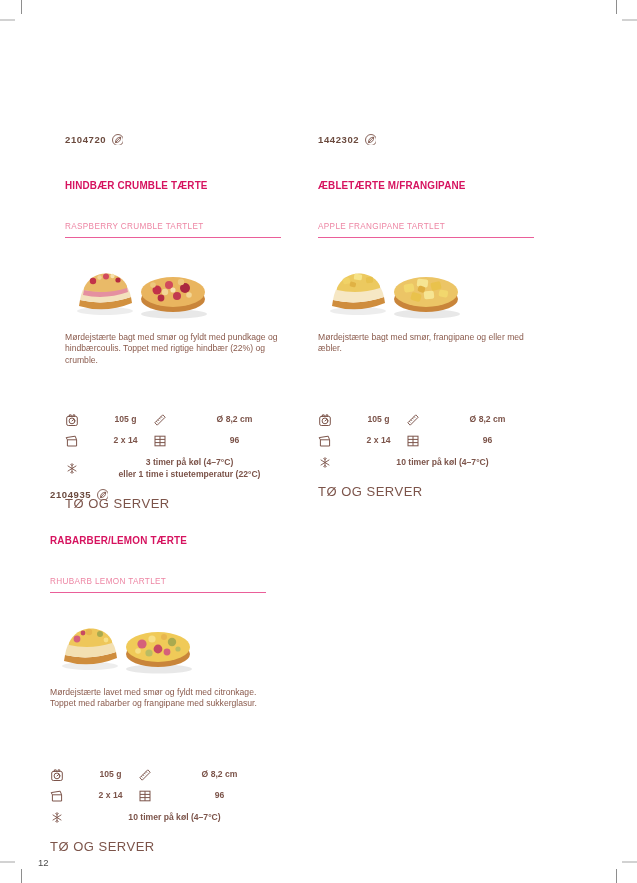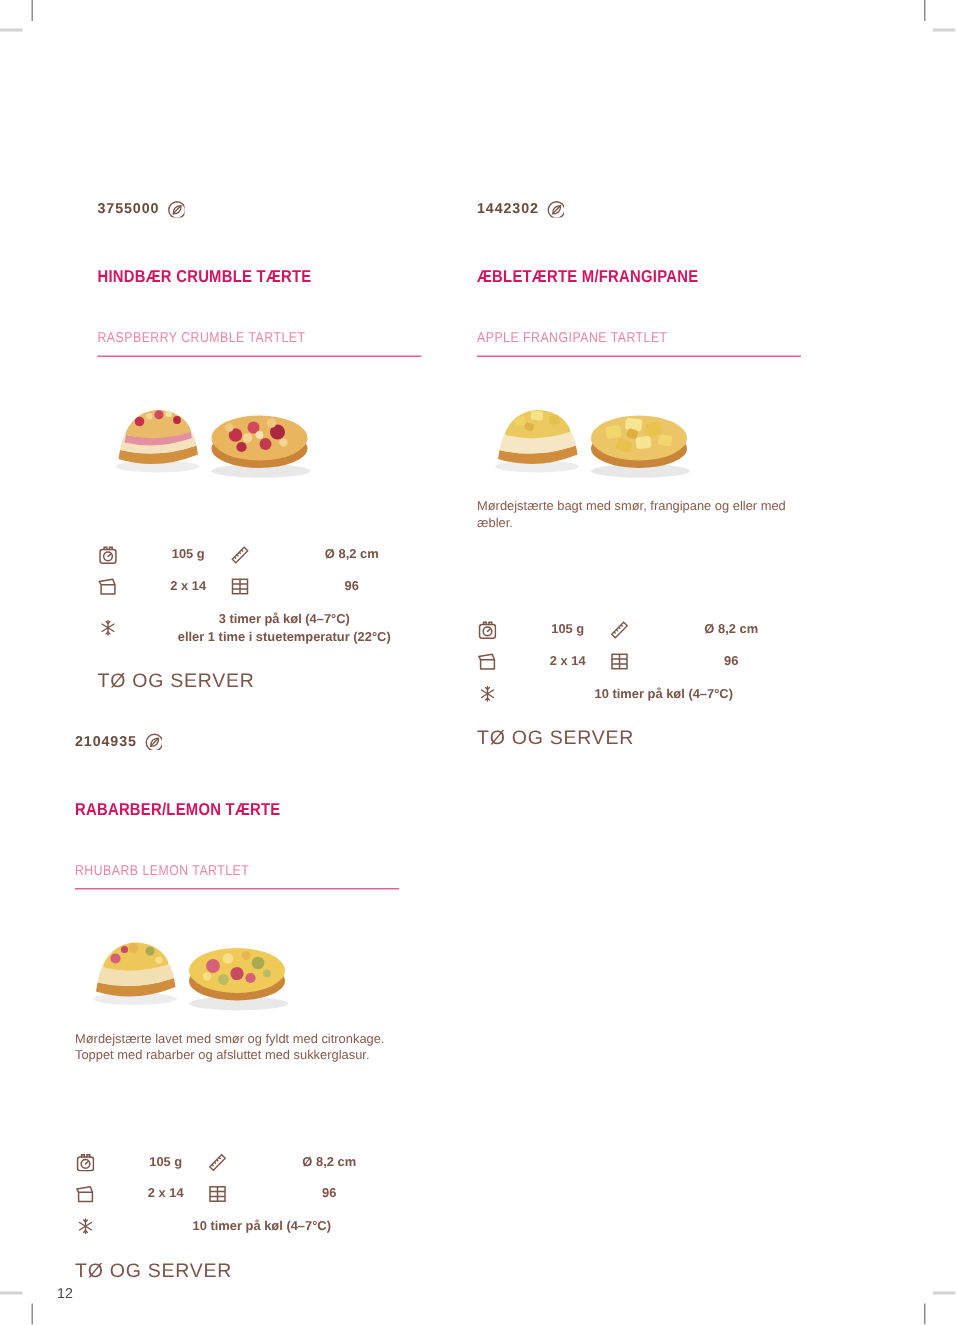--- a/index.html
+++ b/index.html
@@ -86,21 +86,21 @@
 <div class="crop h" style="left:0;top:19px;"></div>
 <div class="crop v" style="left:616px;top:0;"></div>
 <div class="crop h" style="left:622px;top:19px;"></div>
 <div class="crop v" style="left:21px;top:869px;"></div>
 <div class="crop h" style="left:0;top:861px;"></div>
 <div class="crop v" style="left:616px;top:869px;"></div>
 <div class="crop h" style="left:622px;top:861px;"></div>
 
 <section class="card" style="left:65px;top:134px;">
   <div class="code-row">
-    <span class="code">3755000</span>
+    <span class="code">2104720</span>
     <svg class="leaf-badge">
         <use href="#i-leaf"></use>
       </svg>
   </div>
   <h2><span class="title" style="margin:0">HINDBÆR CRUMBLE TÆRTE</span></h2>
   <div class="subtitle">RASPBERRY CRUMBLE TARTLET</div>
   <hr class="rule">
   <div class="photo">
     <svg viewBox="0 0 216 80" width="216" height="80" xmlns="http://www.w3.org/2000/svg">
       <ellipse cx="40" cy="63" rx="28" ry="4" fill="rgba(0,0,0,0.07)"></ellipse>
@@ -121,20 +121,21 @@
       <circle cx="120" cy="40" r="5" fill="#aa2840"></circle>
       <circle cx="112" cy="48" r="4" fill="#c13a50"></circle>
       <circle cx="96" cy="50" r="3.4" fill="#b52d44"></circle>
       <circle cx="100" cy="44" r="3.2" fill="#f3d695"></circle>
       <circle cx="116" cy="34" r="3.2" fill="#eec87e"></circle>
       <circle cx="124" cy="47" r="2.8" fill="#f3d695"></circle>
       <circle cx="88" cy="37" r="2.8" fill="#eec87e"></circle>
       <circle cx="108" cy="42" r="2.6" fill="#f7e3b2"></circle>
     </svg>
   </div>
+  <p class="desc">Mørdejstærte bagt med smør og fyldt med pundkage og hindbærcoulis. Toppet med rigtige hindbær (22%) og crumble.</p>
   <div class="specs">
     <span class="ic">
         <svg>
           <use href="#i-scale"></use>
         </svg>
       </span>
     <span>105 g</span>
     <span class="ic">
         <svg>
           <use href="#i-ruler"></use>
@@ -264,21 +265,21 @@
       <circle cx="108" cy="46" r="4.4" fill="#c74a62"></circle>
       <circle cx="122" cy="39" r="4.2" fill="#a9aa4f"></circle>
       <circle cx="99" cy="50" r="3.6" fill="#b9bc63"></circle>
       <circle cx="117" cy="49" r="3.4" fill="#d5607a"></circle>
       <circle cx="102" cy="36" r="3.6" fill="#f7df86"></circle>
       <circle cx="114" cy="34" r="3" fill="#e8b64f"></circle>
       <circle cx="88" cy="48" r="2.8" fill="#f7df86"></circle>
       <circle cx="128" cy="46" r="2.6" fill="#b9bc63"></circle>
     </svg>
   </div>
-  <p class="desc">Mørdejstærte lavet med smør og fyldt med citronkage. Toppet med rabarber og afsluttet med sukkerglasur.</p>
+  <p class="desc">Mørdejstærte lavet med smør og fyldt med citronkage. Toppet med rabarber og frangipane med sukkerglasur.</p>
   <div class="specs">
     <span class="ic">
         <svg>
           <use href="#i-scale"></use>
         </svg>
       </span>
     <span>105 g</span>
     <span class="ic">
         <svg>
           <use href="#i-ruler"></use>

